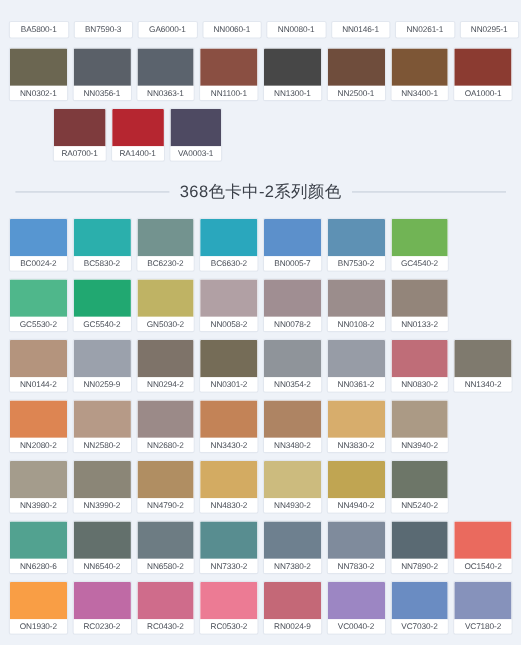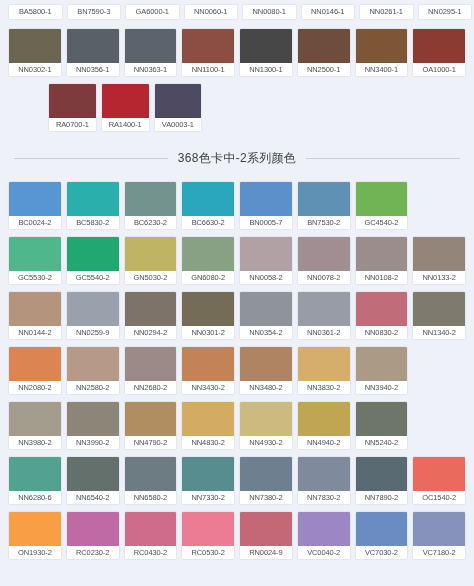--- a/index.html
+++ b/index.html
@@ -58,21 +58,21 @@
     overflow: hidden;
   }
 
   
   .top-label-row {
     display: grid;
     grid-template-columns: repeat(8, 1fr);
     column-gap: 4px;
     padding: 0 2px 0 8px;
     box-sizing: border-box;
-    margin-top: 4px;
+    margin-top: 19px;
   }
   .top-label-row .swatch-label {
     border: 1px solid #e2e7ef;
     border-radius: 2px;
     height: 14px;
     line-height: 13px;
   }
 
   
   .section-heading {
@@ -83,21 +83,21 @@
     margin: 18px 0 14px 0;
     box-sizing: border-box;
   }
   .section-heading .rule {
     flex: 1 1 auto;
     height: 1px;
     background: #c6cdd9;
   }
   .section-heading .heading-text {
     flex: 0 0 auto;
-    font-size: 12px;
+    font-size: 15px;
     color: #3c4椒049;
     color: #3b4049;
     white-space: nowrap;
     letter-spacing: 0.3px;
   }
 
   .row-gap {
     height: 6px;
   }
 </style>
@@ -211,24 +211,20 @@
       </div>
       <div class="swatch">
         <div class="swatch-color" style="background: rgb(33, 168, 113);"></div>
         <div class="swatch-label">GC5540-2</div>
       </div>
       <div class="swatch">
         <div class="swatch-color" style="background: rgb(191, 179, 100);"></div>
         <div class="swatch-label">GN5030-2</div>
       </div>
       <div class="swatch">
-        <div class="swatch-color" style="background: rgb(136, 161, 132);"></div>
-        <div class="swatch-label">GN6080-2</div>
-      </div>
-      <div class="swatch">
         <div class="swatch-color" style="background: rgb(177, 160, 164);"></div>
         <div class="swatch-label">NN0058-2</div>
       </div>
       <div class="swatch">
         <div class="swatch-color" style="background: rgb(160, 142, 146);"></div>
         <div class="swatch-label">NN0078-2</div>
       </div>
       <div class="swatch">
         <div class="swatch-color" style="background: rgb(155, 141, 140);"></div>
         <div class="swatch-label">NN0108-2</div>

